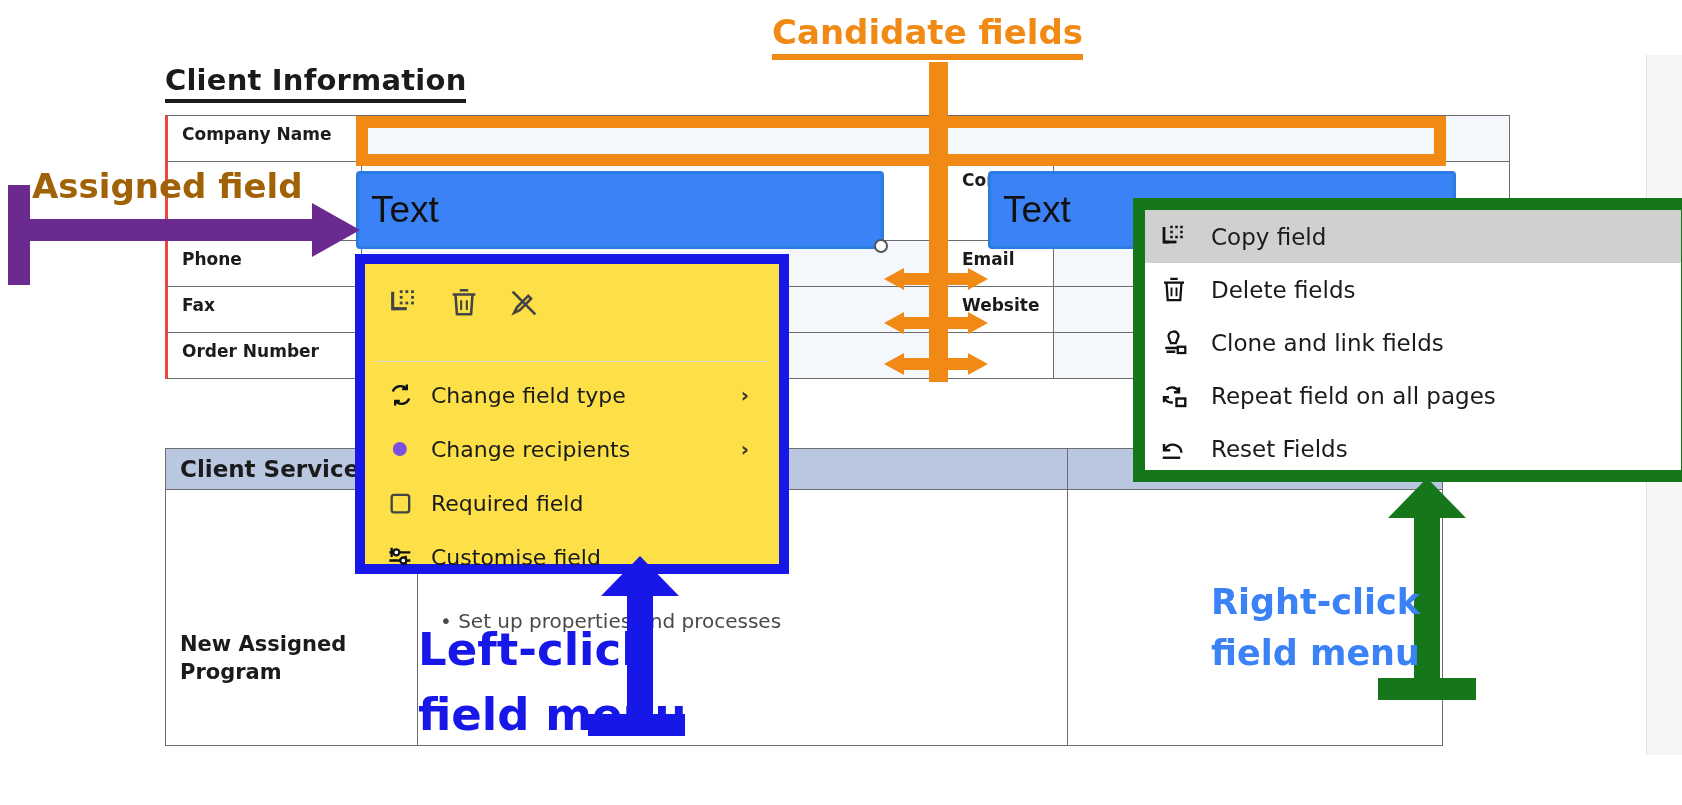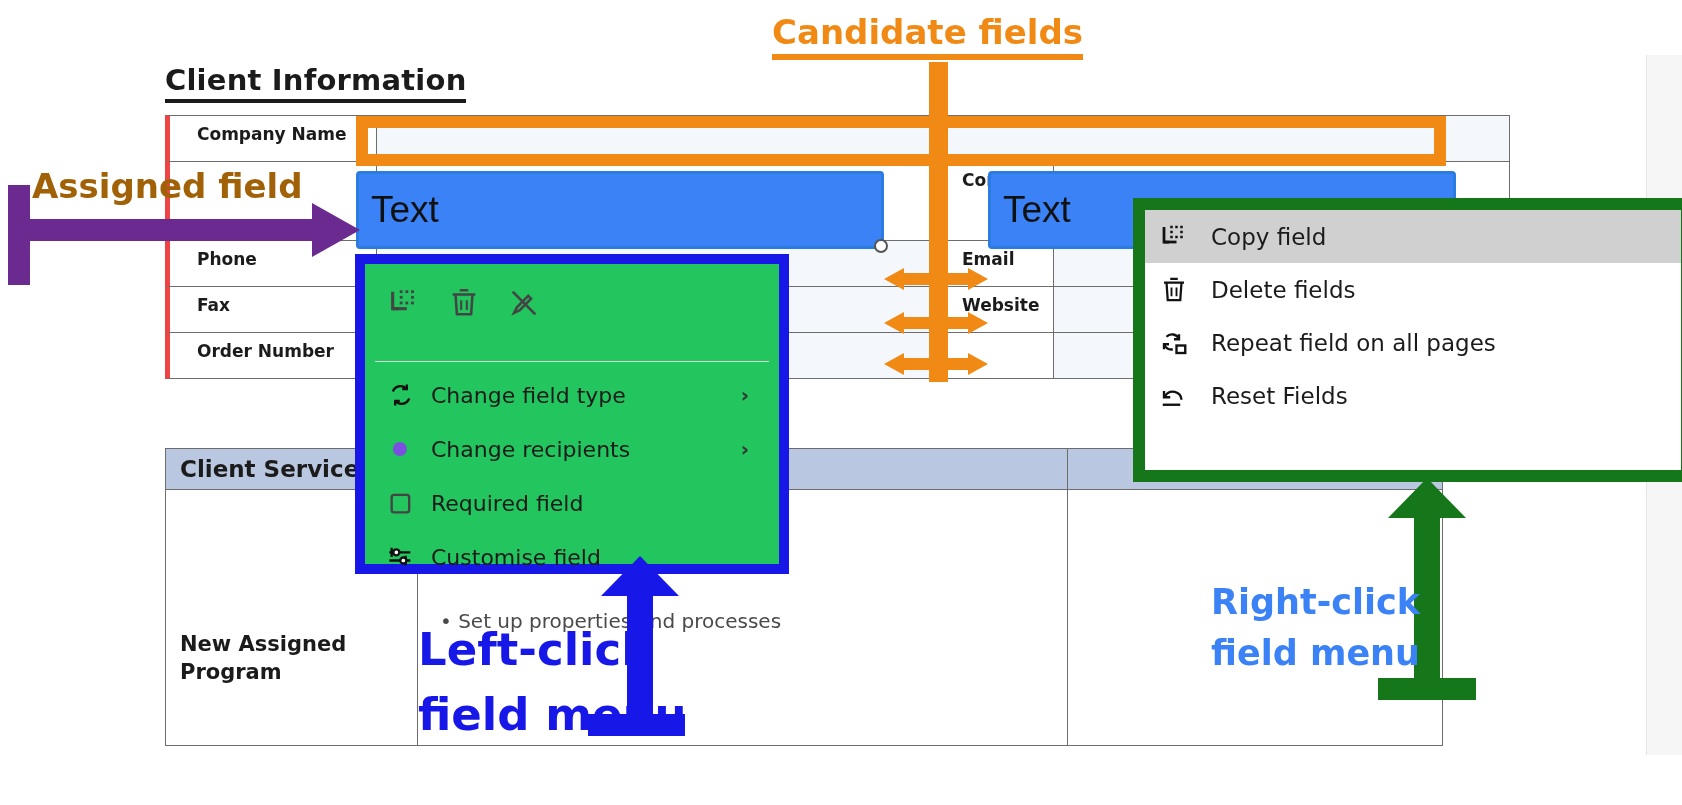--- a/index.html
+++ b/index.html
@@ -20,22 +20,22 @@
   .doc-title{
     position:absolute;left:165px;top:63px;
     font-size:29px;font-weight:bold;color:#1b1b1b;
     letter-spacing:.2px;
     border-bottom:4px solid #1b1b1b;
     padding-bottom:2px;
   }
 
   
   .tbl1{position:absolute;left:165px;top:115px;width:1345px;}
-  .row{display:flex;border-left:5px solid #ef4444;border-right:1px solid #6d6d6d;
-       border-top:1px solid #6d6d6d;padding-left:13px;}
+  .row{display:flex;border-left:3px solid #ef4444;border-right:1px solid #6d6d6d;
+       border-top:1px solid #6d6d6d;}
   .row:last-child{border-bottom:1px solid #6d6d6d;}
   .cell-lbl{width:193px;box-sizing:border-box;padding:8px 0 0 14px;
             font-size:17px;font-weight:bold;color:#1b1b1b;}
   .cell-val{flex:1;box-sizing:border-box;background:#f4f7fc;}
   .r-h{height:45px;}
   .sep{width:1px;background:#6d6d6d;}
   .cell-lbl2{width:105px;box-sizing:border-box;padding:8px 0 0 14px;
              font-size:17px;font-weight:bold;color:#1b1b1b;background:#ffffff;}
   .cell-val2{width:455px;box-sizing:border-box;background:#f4f7fc;}
 
@@ -87,21 +87,21 @@
   .p-label{position:absolute;left:32px;top:166px;font-size:34px;font-weight:bold;color:#a16207;
            font-family:"DejaVu Sans",sans-serif;}
   .p-stem{position:absolute;left:8px;top:185px;width:22px;height:100px;background:#6b2a8f;}
   .p-shaft{position:absolute;left:8px;top:219px;width:310px;height:22px;background:#6b2a8f;}
   .p-head{position:absolute;left:312px;top:203px;width:0;height:0;
           border-top:27px solid transparent;border-bottom:27px solid transparent;
           border-left:48px solid #6b2a8f;}
 
   
   .blue-menu{position:absolute;left:355px;top:254px;width:434px;height:320px;
-             background:#22c55e;border:10px solid #1718e8;box-sizing:border-box;}
+             background:#fde047;border:10px solid #1718e8;box-sizing:border-box;}
   .bm-icons{display:flex;gap:26px;padding:22px 0 0 22px;align-items:center;}
   .bm-divider{position:absolute;left:10px;right:10px;top:97px;height:1px;background:#dcdcdc;}
   .bm-list{position:absolute;left:0;right:0;top:104px;}
   .bm-item{display:flex;align-items:center;height:54px;padding-left:22px;position:relative;}
   .bm-item .ico{width:44px;display:flex;align-items:center;}
   .bm-item .txt{font-size:22px;color:#1b1b1b;font-family:"DejaVu Sans",sans-serif;}
   .bm-item .chev{position:absolute;right:30px;font-size:20px;color:#333;font-weight:bold;}
   .b-label{position:absolute;left:418px;top:617px;font-size:45px;font-weight:bold;color:#1718e8;
            line-height:1.45;font-family:"DejaVu Sans",sans-serif;}
   .b-stem{position:absolute;left:627px;top:580px;width:26px;height:145px;background:#1718e8;}
@@ -259,20 +259,31 @@
     <div class="gm-item">
       <div class="ico">
         <svg width="30" height="30" viewBox="0 0 24 24">
           <path d="M9 3h6M4 6h16M6 6l1 14h10l1-14" fill="none" stroke="#111" stroke-width="1.8"></path>
           <path d="M10 10v7M14 10v7" stroke="#111" stroke-width="1.5"></path>
         </svg>
       </div>
       <div class="txt">Delete fields</div>
     </div>
 
+    <div class="gm-item">
+      <div class="ico">
+        <svg width="30" height="30" viewBox="0 0 24 24">
+          <path d="M11 3a3.5 3.5 0 0 0-3 5.2L9.5 12h4L15 8.2A3.5 3.5 0 0 0 11 3z" fill="none" stroke="#111" stroke-width="1.8"></path>
+          <path d="M5 16h11" stroke="#111" stroke-width="2"></path>
+          <path d="M6 19h7" stroke="#111" stroke-width="2"></path>
+          <rect x="15" y="15" width="6" height="5" fill="none" stroke="#111" stroke-width="1.8"></rect>
+        </svg>
+      </div>
+      <div class="txt">Clone and link fields</div>
+    </div>
 
     <div class="gm-item">
       <div class="ico">
         <svg width="30" height="30" viewBox="0 0 24 24">
           <path d="M6 7a6 6 0 0 1 10 2" fill="none" stroke="#111" stroke-width="1.9"></path>
           <path d="M16 5v4h-4" fill="none" stroke="#111" stroke-width="1.9"></path>
           <path d="M11 17a6 6 0 0 1-7-4" fill="none" stroke="#111" stroke-width="1.9"></path>
           <path d="M4 17v-4h4" fill="none" stroke="#111" stroke-width="1.9"></path>
           <rect x="14" y="14" width="7" height="6" fill="none" stroke="#111" stroke-width="1.9"></rect>
         </svg>

